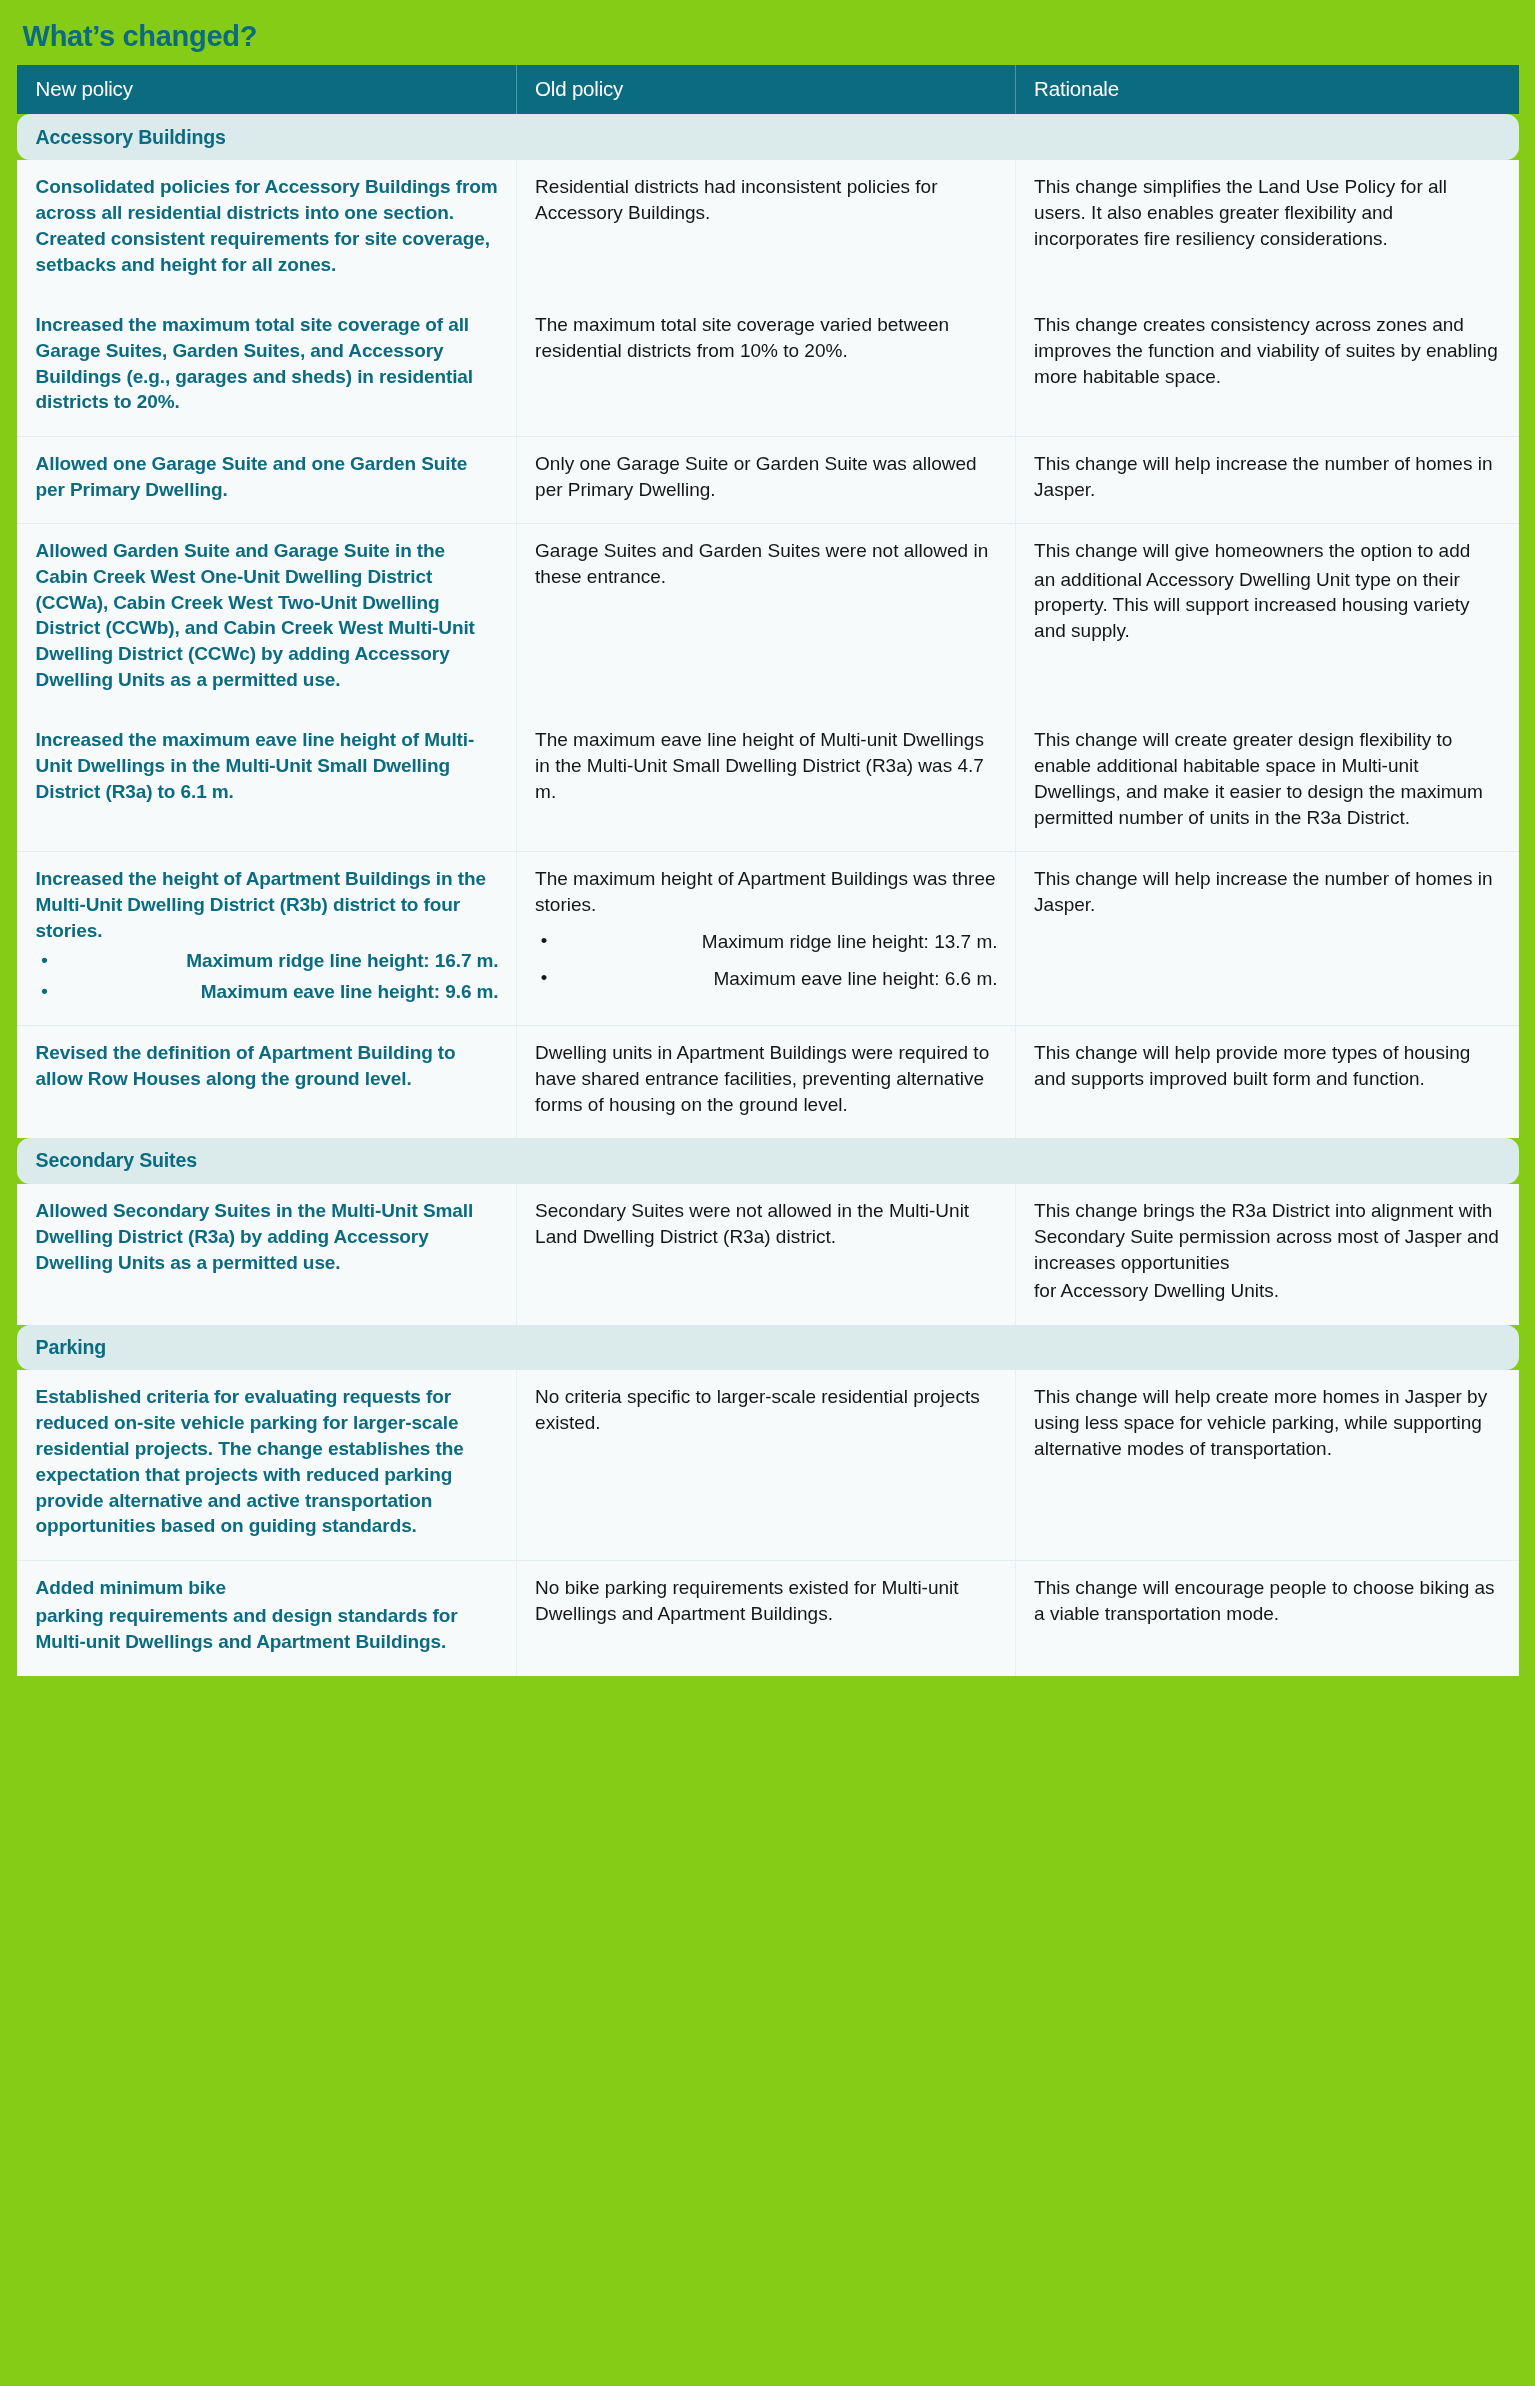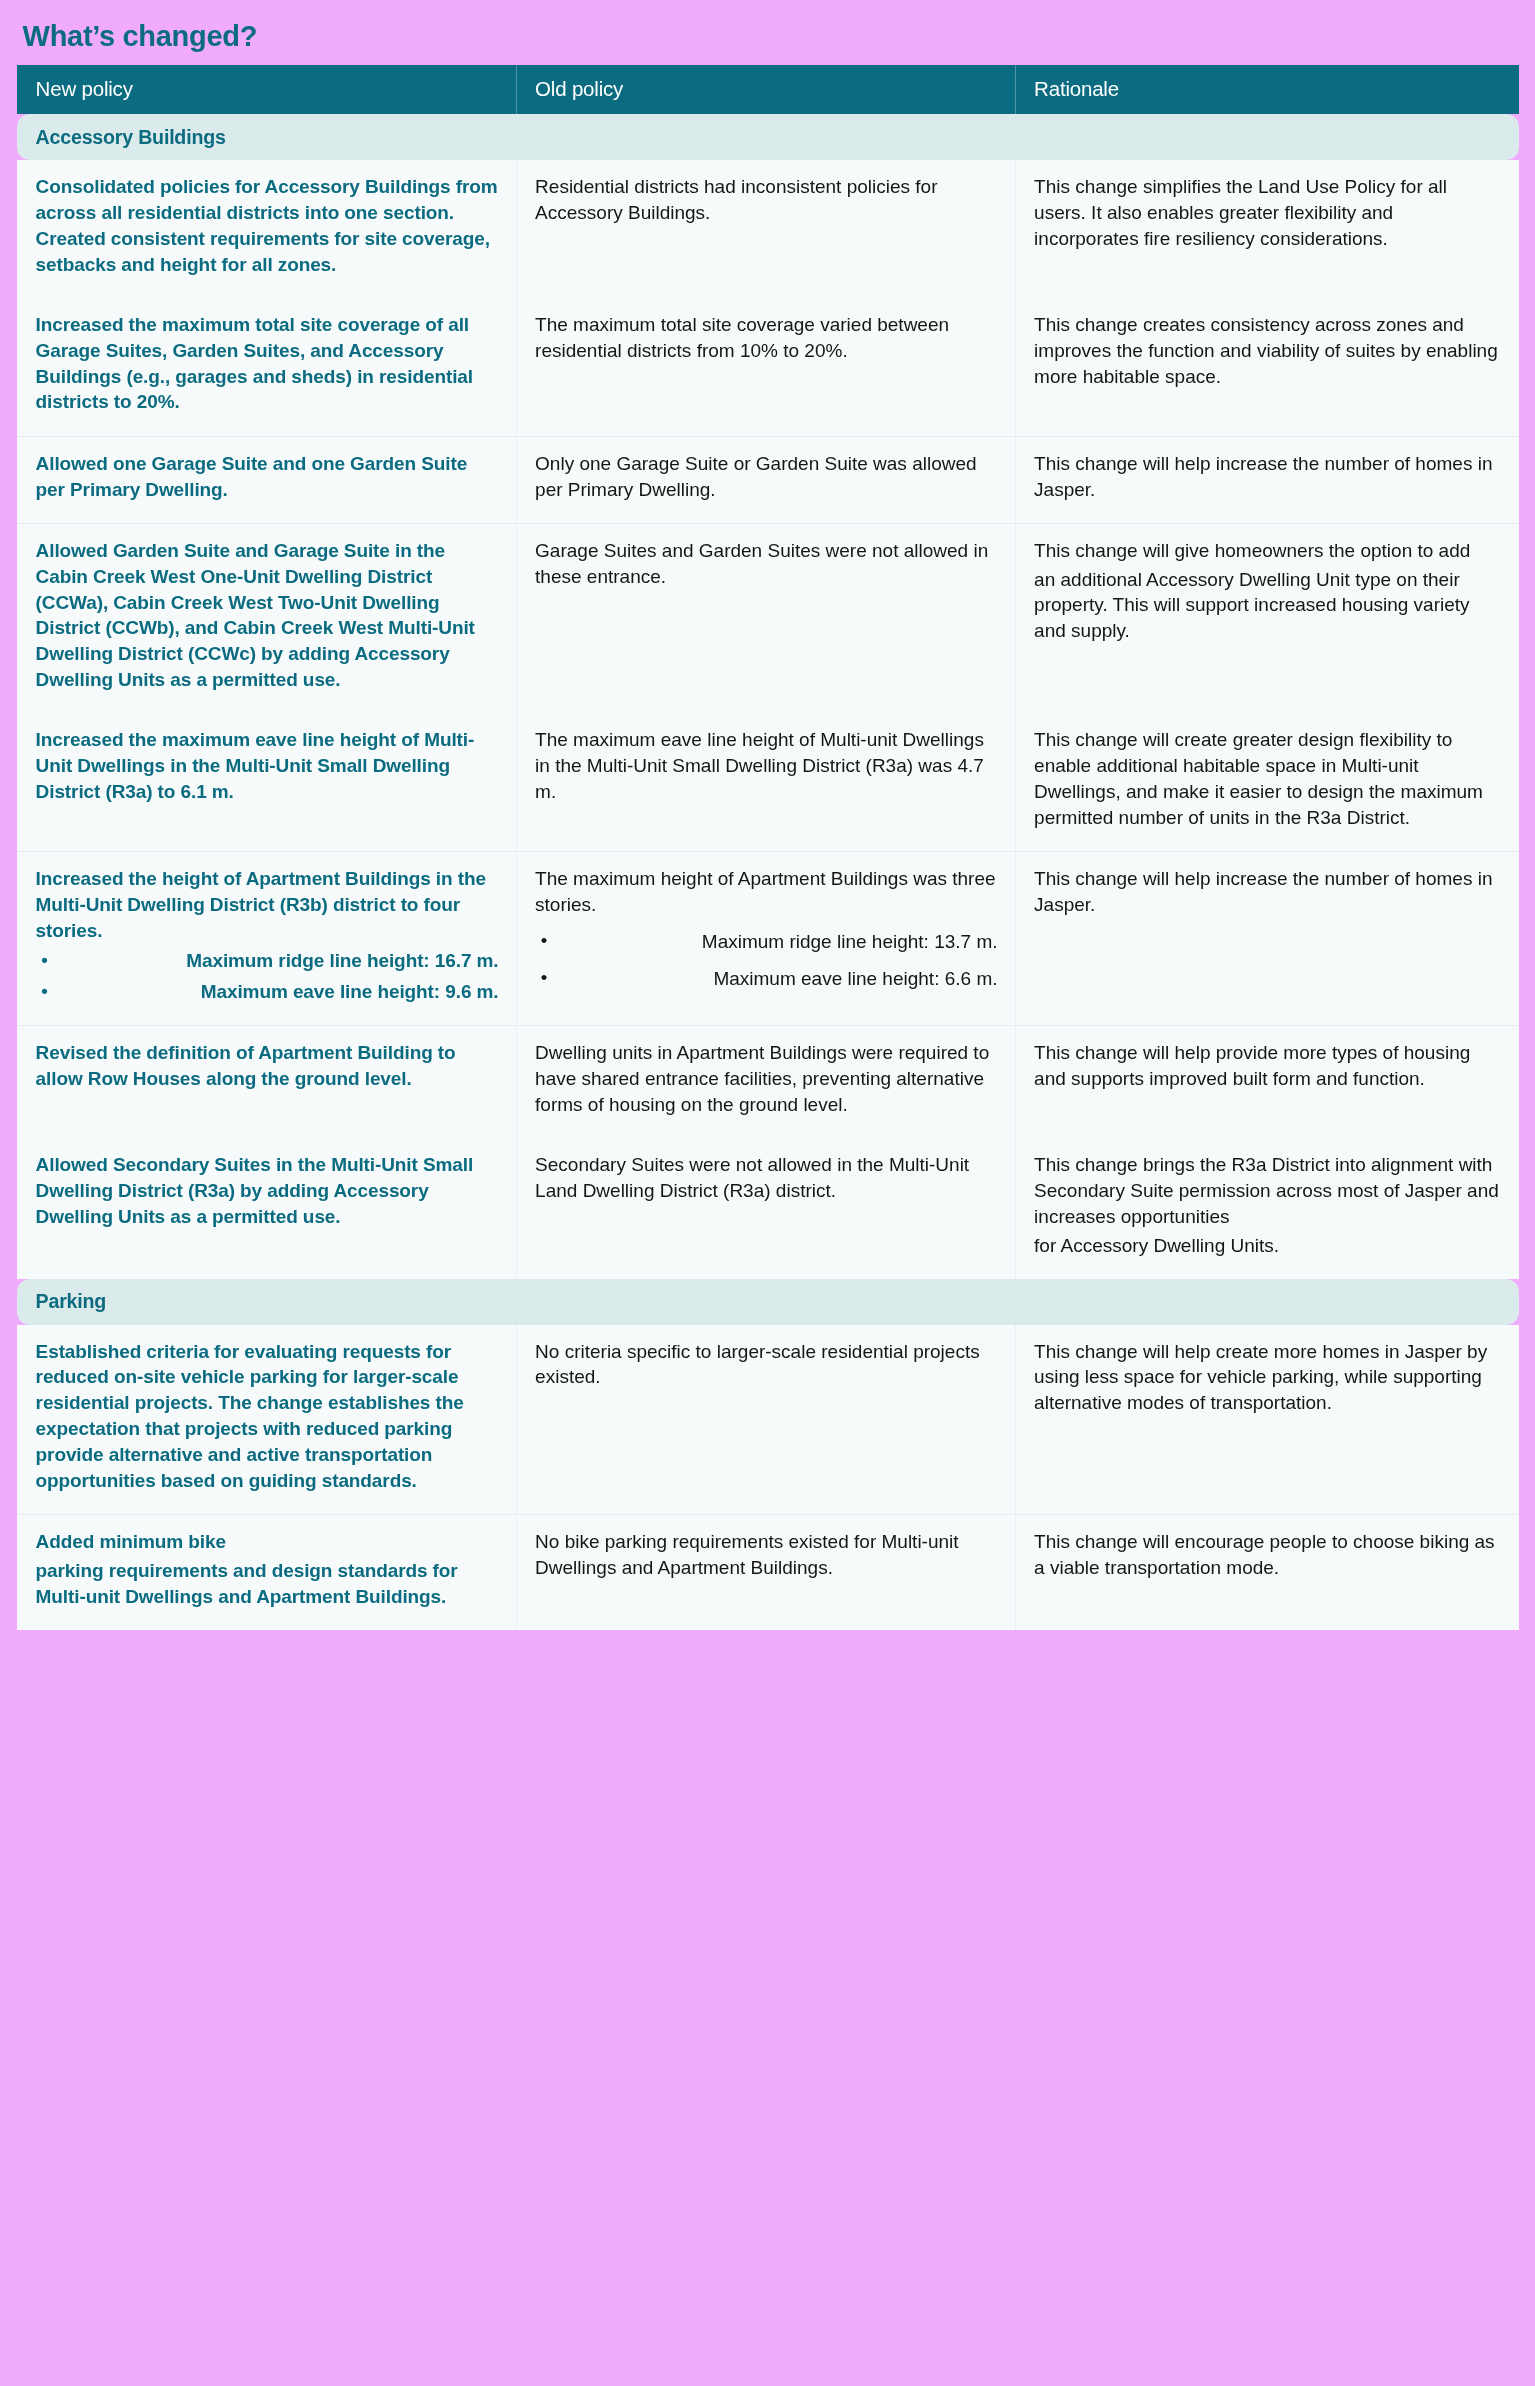--- a/index.html
+++ b/index.html
@@ -10,21 +10,21 @@
   }
   body {
     width: 1535px;
     font-family: "Liberation Sans", sans-serif;
     color: #1a1a1a;
   }
 
   .page {
     width: 1535px;
     min-height: 2387px;
-    background: #f0abfc;
+    background: #84cc16;
     padding: 20.5px 17px 28px 17px;
   }
 
   .page-title {
     font-size: 29px;
     font-weight: bold;
     color: #0b6b80;
     letter-spacing: -0.3px;
     margin: 0 0 13px 5.6px;
     line-height: 1.1;
@@ -220,20 +220,23 @@
           <td class="new-cell first">
             <div class="cell-text">Revised the definition of Apartment Building to allow Row Houses along the ground level.</div>
           </td>
           <td class="old-cell">
             <div class="cell-text">Dwelling units in Apartment Buildings were required to have shared entrance facilities, preventing alternative forms of housing on the ground level.</div>
           </td>
           <td class="rat-cell">
             <div class="cell-text">This change will help provide more types of housing and supports improved built form and function.</div>
           </td>
         </tr>
+        <tr class="section-row">
+          <td colspan="3">Secondary Suites</td>
+        </tr>
         <tr class="data-row no-top">
           <td class="new-cell first">
             <div class="cell-text">Allowed Secondary Suites in the Multi-Unit Small Dwelling District (R3a) by adding Accessory Dwelling Units as a permitted use.</div>
           </td>
           <td class="old-cell">
             <div class="cell-text">Secondary Suites were not allowed in the Multi-Unit Land Dwelling District (R3a) district.</div>
           </td>
           <td class="rat-cell">
             <div class="cell-text">This change brings the R3a District into alignment with Secondary Suite permission across most of Jasper and increases opportunities</div>
             <div class="cell-text">for Accessory Dwelling Units.</div>

